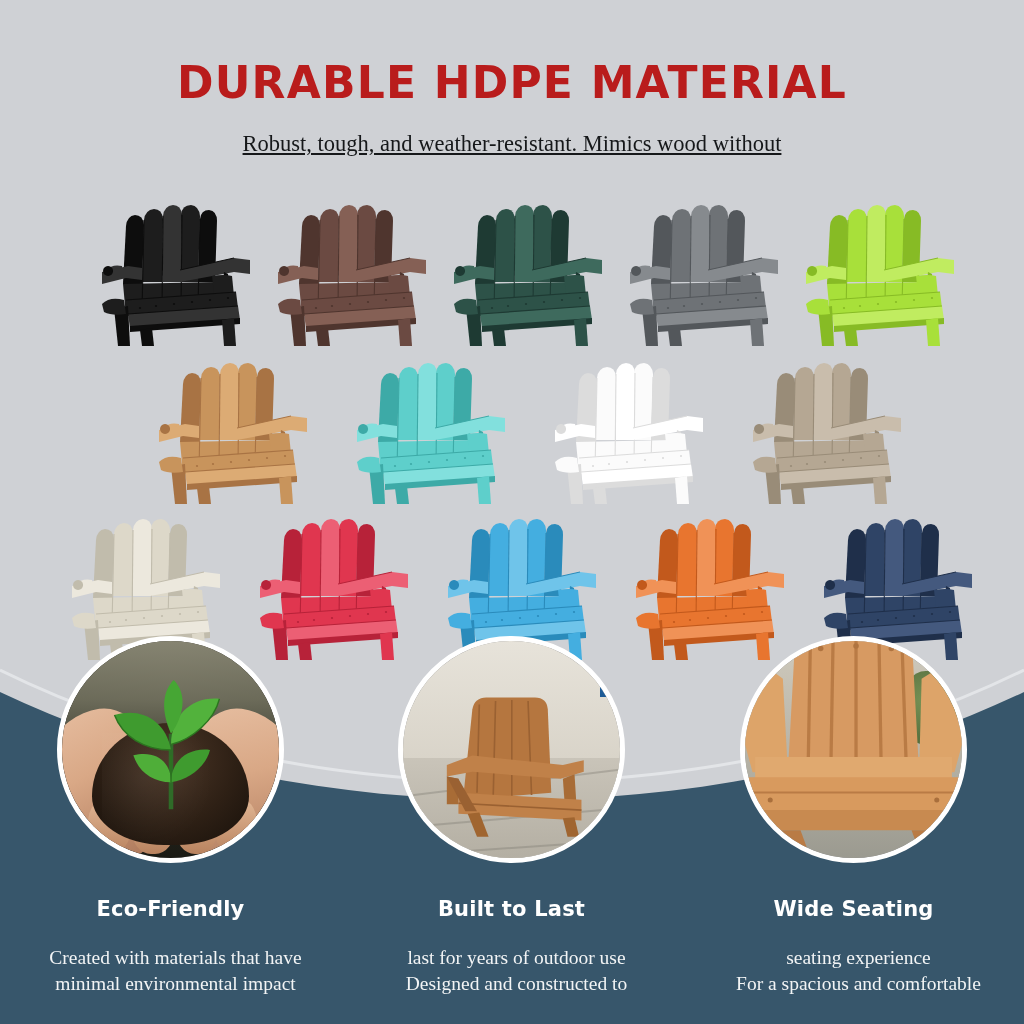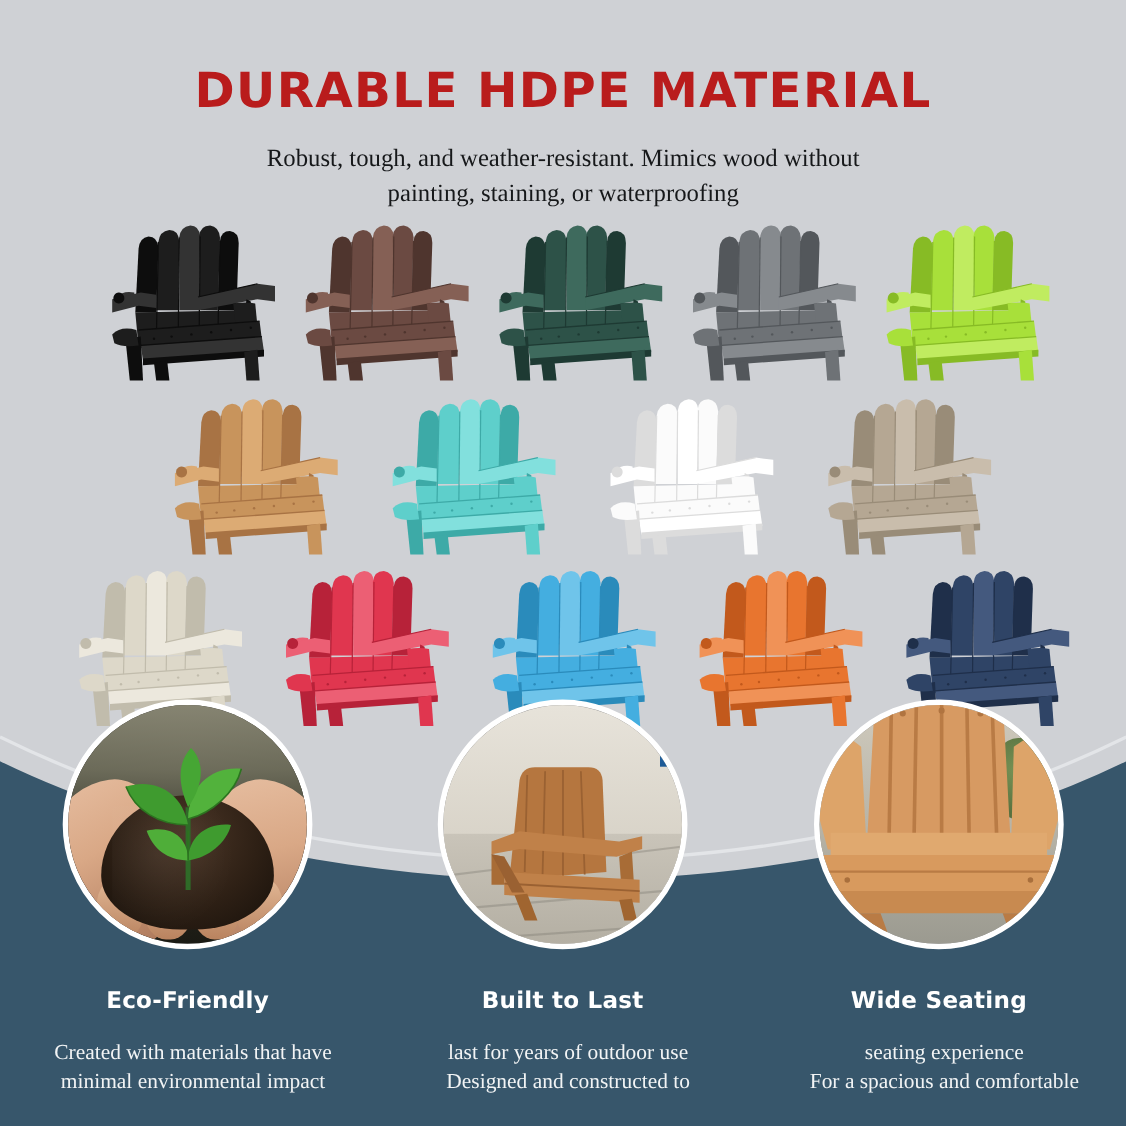--- a/index.html
+++ b/index.html
@@ -25,21 +25,21 @@
     line-height:1.05;
   }
   .subtitle{
     font-family:"Liberation Serif", serif;
     font-size:22.5px;
     color:#16181a;
     margin:0;
     padding-top:22px;
     line-height:1.42;
   }
-  .subtitle span{display:block;}
+  .subtitle span{display:block;text-decoration:underline;}
 
   
   .grid{position:absolute;left:0;top:196px;width:1024px;}
   .row{display:flex;justify-content:center;align-items:flex-end;}
   .row1{gap:4px;padding-left:20px;}
   .row2{gap:26px;padding-left:24px;margin-top:8px;}
   .row3{gap:16px;padding-left:8px;margin-top:6px;}
   .chair-cell{width:172px;height:150px;position:relative;}
   .chair-cell svg{display:block;width:100%;height:100%;overflow:visible;}
 
@@ -116,21 +116,20 @@
 </style>
 </head>
 <body style="background: rgb(207, 209, 213);">
 
 <div id="stage">
 
   <div class="header">
     <h1 class="title" style="color: #b91c1c;">DURABLE HDPE MATERIAL</h1>
     <p class="subtitle">
       <span>Robust, tough, and weather-resistant. Mimics wood without</span>
-      <span>painting, staining, or waterproofing</span>
     </p>
   </div>
 
   <div class="grid">
     <div class="row row1">
         <div class="chair-cell">
           <svg viewBox="0 0 172 150">
             <path d="M58,86 L60,24 Q61,14 70,13 Q78,13 79,23 L78,86 Z" fill="#1d1d1d"></path>
             <path d="M79,86 L79,20 Q80,10 89,9 Q97,9 98,19 L97,86 Z" fill="#333333"></path>
             <path d="M98,86 L97,19 Q98,9 107,9 Q115,10 116,20 L114,86 Z" fill="#1d1d1d"></path>

